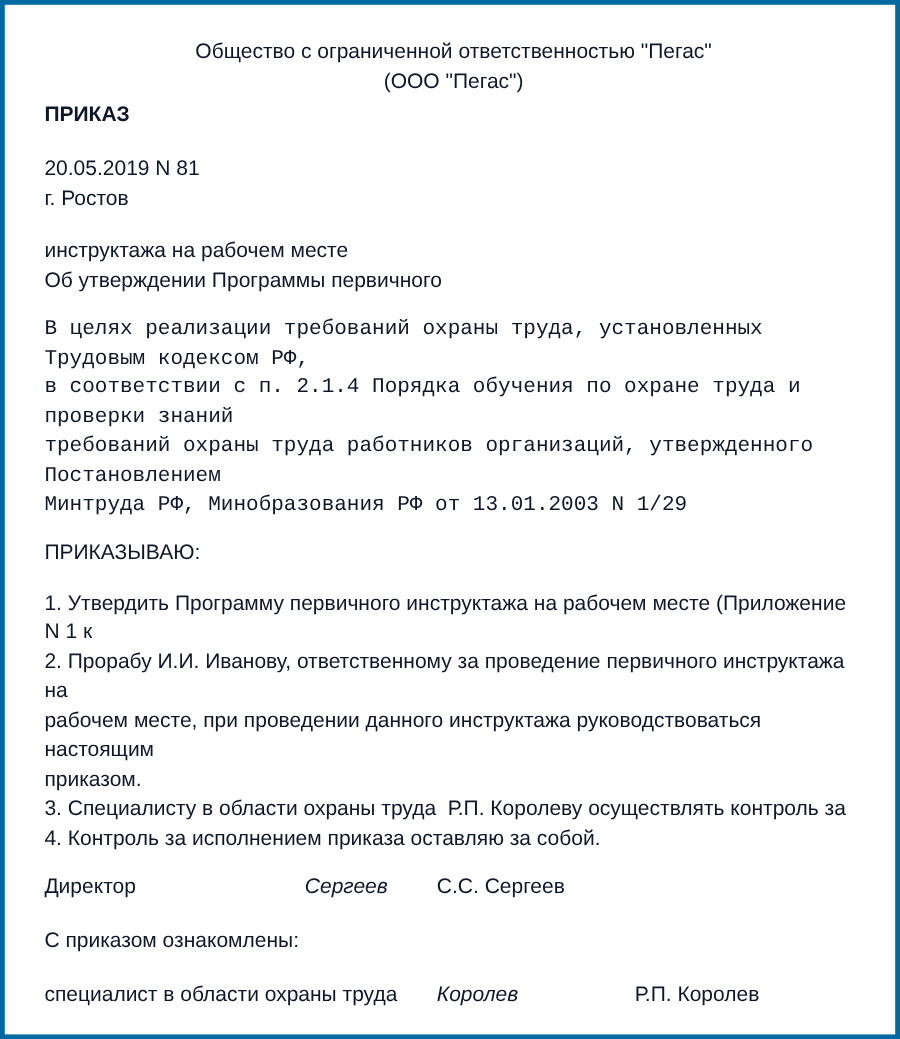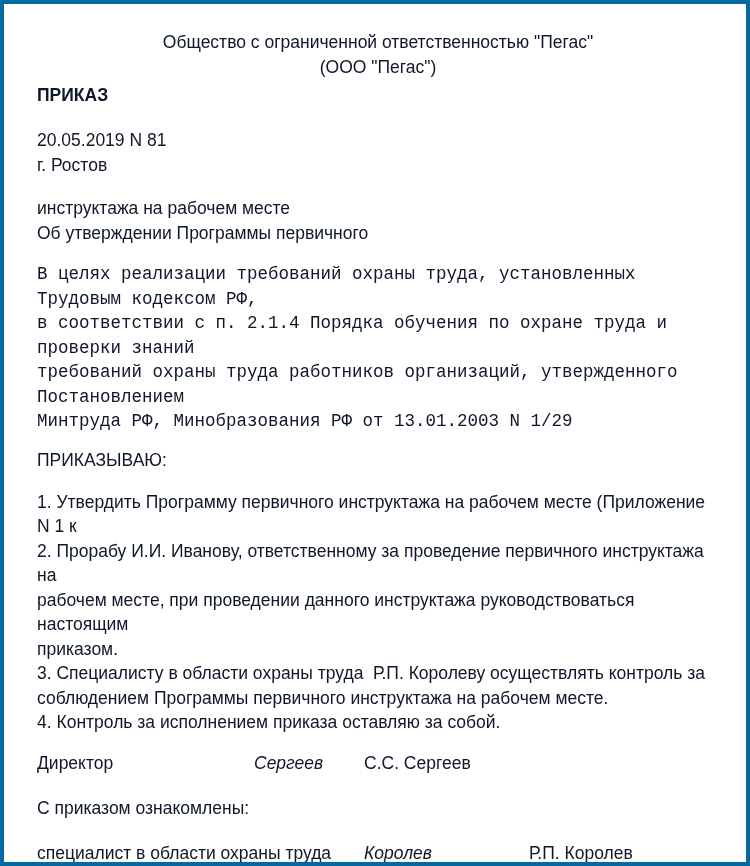--- a/index.html
+++ b/index.html
@@ -71,21 +71,20 @@
   </div>
 
   <div class="line directive">ПРИКАЗЫВАЮ:</div>
 
   <div class="items">
     <div class="line">1. Утвердить Программу первичного инструктажа на рабочем месте (Приложение N 1 к</div>
     <div class="line">2. Прорабу И.И. Иванову, ответственному за проведение первичного инструктажа на</div>
     <div class="line">рабочем месте, при проведении данного инструктажа руководствоваться настоящим</div>
     <div class="line">приказом.</div>
     <div class="line">3. Специалисту в области охраны труда  Р.П. Королеву осуществлять контроль за</div>
-    <div class="line">соблюдением Программы первичного инструктажа на рабочем месте.</div>
     <div class="line">4. Контроль за исполнением приказа оставляю за собой.</div>
   </div>
 
   <div class="sig-row sig-director">
     <span class="pos">Директор</span>
     <span class="scr italic">Сергеев</span>
     <span class="name">С.С. Сергеев</span>
   </div>
 
   <div class="line ack-heading">С приказом ознакомлены:</div>

